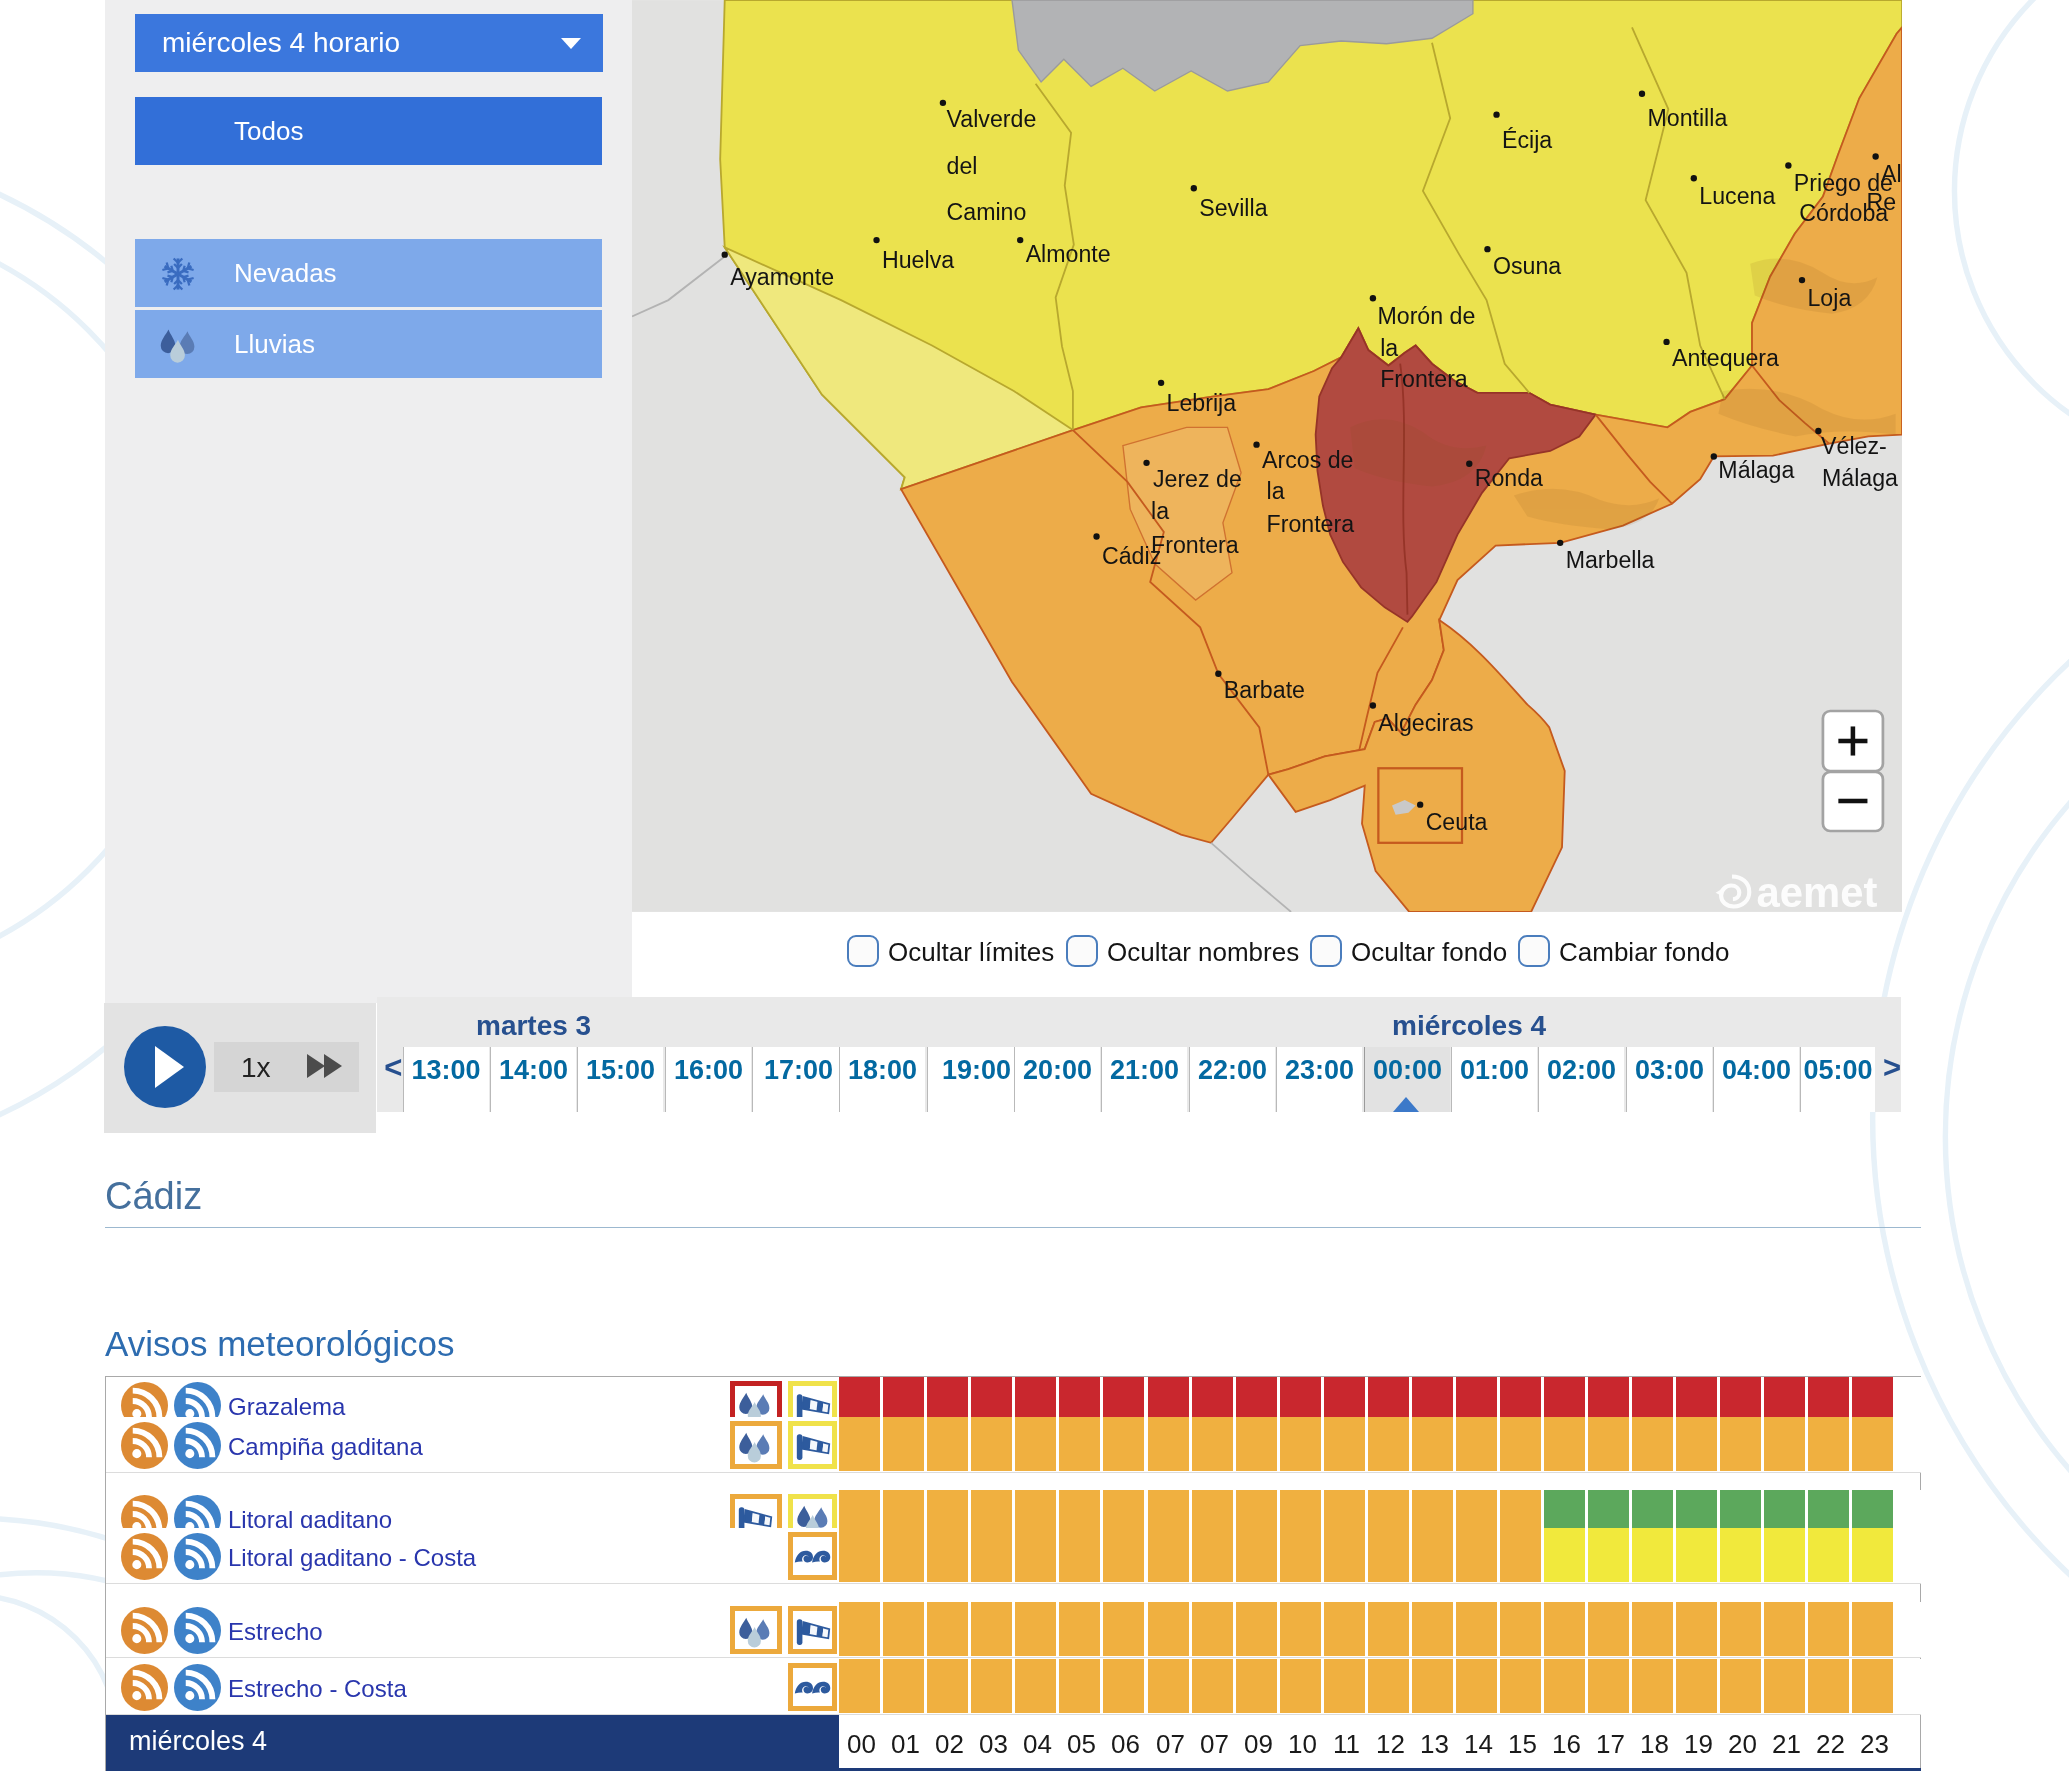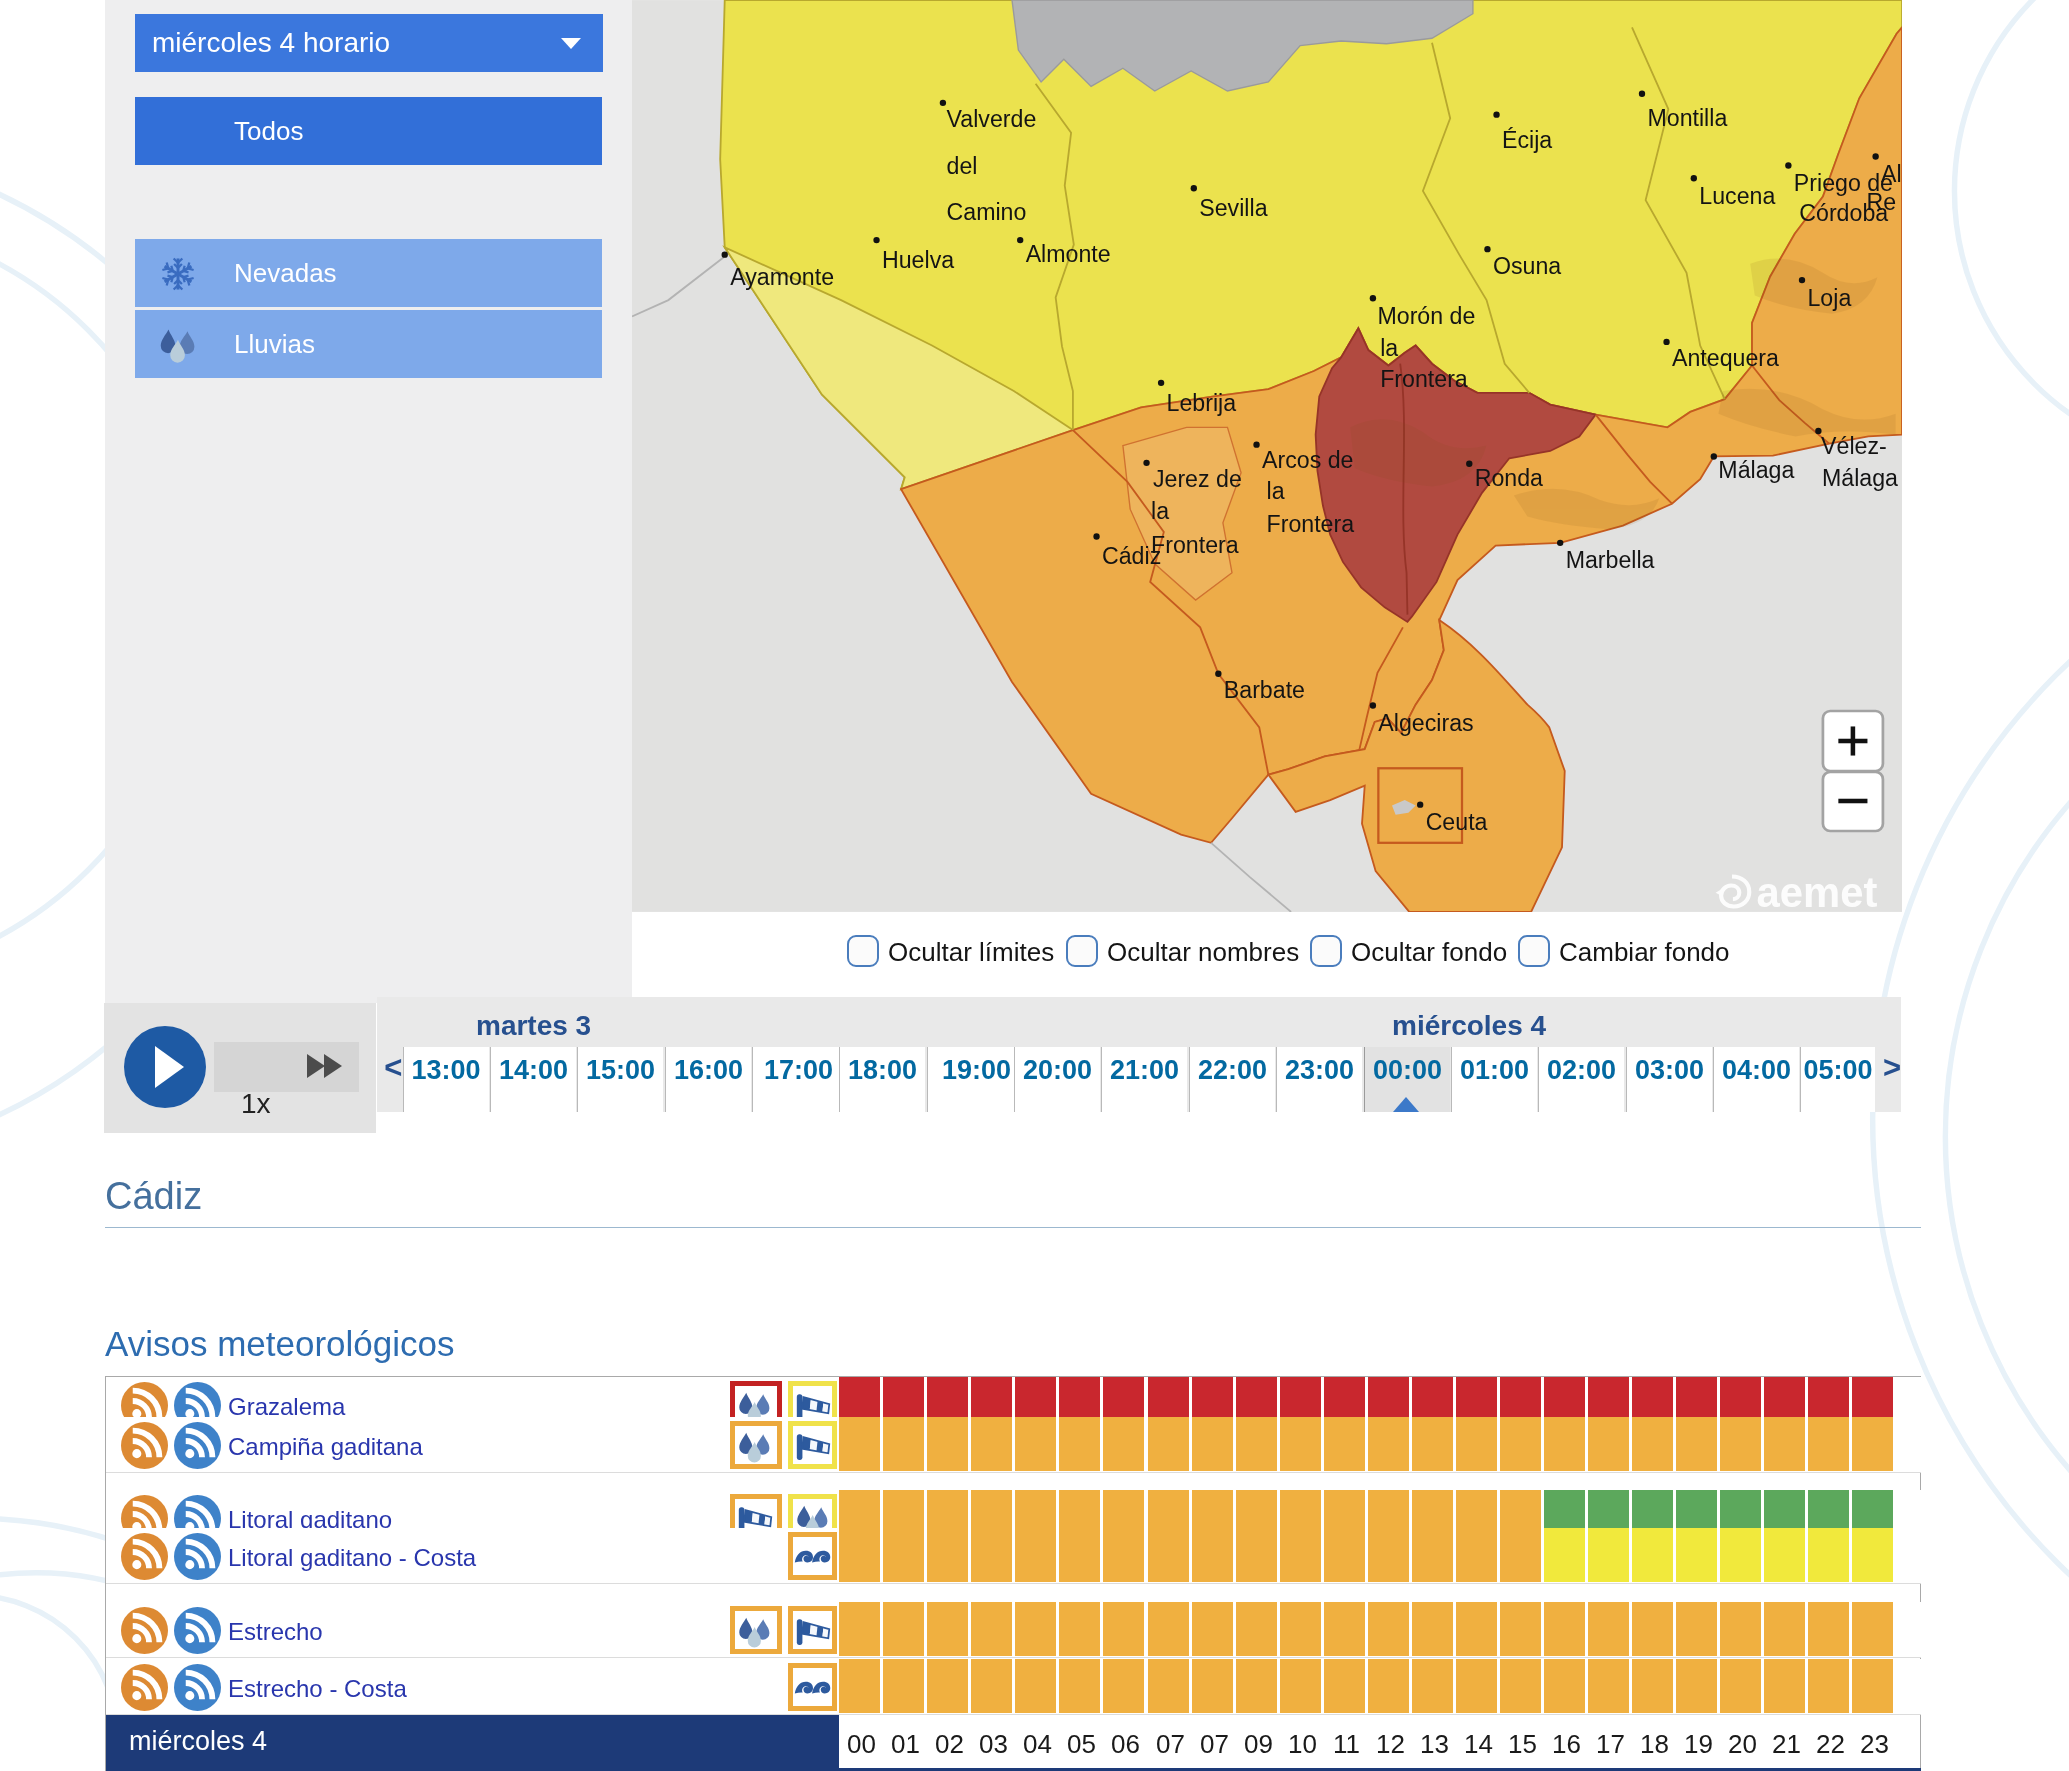--- a/index.html
+++ b/index.html
@@ -3,34 +3,34 @@
 <meta charset="utf-8">
 <title>Avisos</title>
 <style>
   * { margin:0; padding:0; box-sizing:border-box; }
   html,body { width:2069px; height:1771px; overflow:hidden; background:#fff;
     font-family:"Liberation Sans", sans-serif; }
   .abs { position:absolute; }
   #page { position:relative; width:2069px; height:1771px; overflow:hidden; }
   #sidebar { left:105px; top:0; width:527px; height:1003px; background:#eeeeef; }
   #dropdown { left:135px; top:13.6px; width:468px; height:58px; background:#3b77dd; color:#fff;
-    font-size:28px; line-height:58px; padding-left:17px; }
+    font-size:28px; line-height:58px; padding-left:27px; }
   #dropdown .caret { position:absolute; right:22px; top:24.5px; width:0; height:0;
     border-left:10px solid transparent; border-right:10px solid transparent; border-top:11.8px solid #fff; }
   .mrow { left:135px; width:467px; height:68px; color:#fff; font-size:26px; line-height:68px; }
   .mrow .lbl { position:absolute; left:99px; top:0; }
   .mrow .ico { position:absolute; left:23.6px; top:15.5px; width:38px; height:38px; }
   .cb { top:935px; width:32px; height:32px; border:2.7px solid #4a7dbd; border-radius:9px; background:#fbfbfb; }
   .cblbl { top:937px; font-size:26px; color:#151515; }
   #playerbox { left:104px; top:1003px; width:272px; height:130px; background:#e3e3e3; }
   #playbtn { left:124px; top:1026px; width:82px; height:82px; border-radius:50%; background:#1e5aa4; }
   #playbtn .tri { position:absolute; left:31px; top:20px; width:0; height:0;
     border-top:21px solid transparent; border-bottom:21px solid transparent; border-left:29px solid #fff; }
   #speedbox { left:214px; top:1042px; width:145px; height:50px; background:#d5d5d5; }
-  #speedbox .s1 { position:absolute; left:27px; top:10px; font-size:28px; color:#222;margin-top:36px; }
+  #speedbox .s1 { position:absolute; left:27px; top:10px; font-size:28px; color:#222; }
   .fftri { position:absolute; top:11.8px; width:0; height:0;
     border-top:12.7px solid transparent; border-bottom:12.7px solid transparent; border-left:18px solid #4c4c4c; }
   #timeline { left:377px; top:997px; width:1524px; height:115px; background:#e9e9e9; }
   .tl-day { position:absolute; top:12.7px; font-size:28px; font-weight:bold; color:#27508f; }
   .tl-cell { position:absolute; top:50px; height:65px; background:#fff; }
   .tl-hour { position:absolute; top:8.2px; width:100%; text-align:center; font-size:27px; font-weight:bold; color:#0369a1; }
   .tl-arrow { position:absolute; top:53px; font-size:31px; font-weight:bold; color:#27508f; }
   #h-cadiz { left:105px; top:1175px; font-size:38px; color:#45709d; }
   #hr1 { left:105px; top:1227px; width:1816px; height:0; border-top:1.8px solid #9cb8cf; }
   #h-avisos { left:105px; top:1324px; font-size:35px; color:#2d6cb0; }

